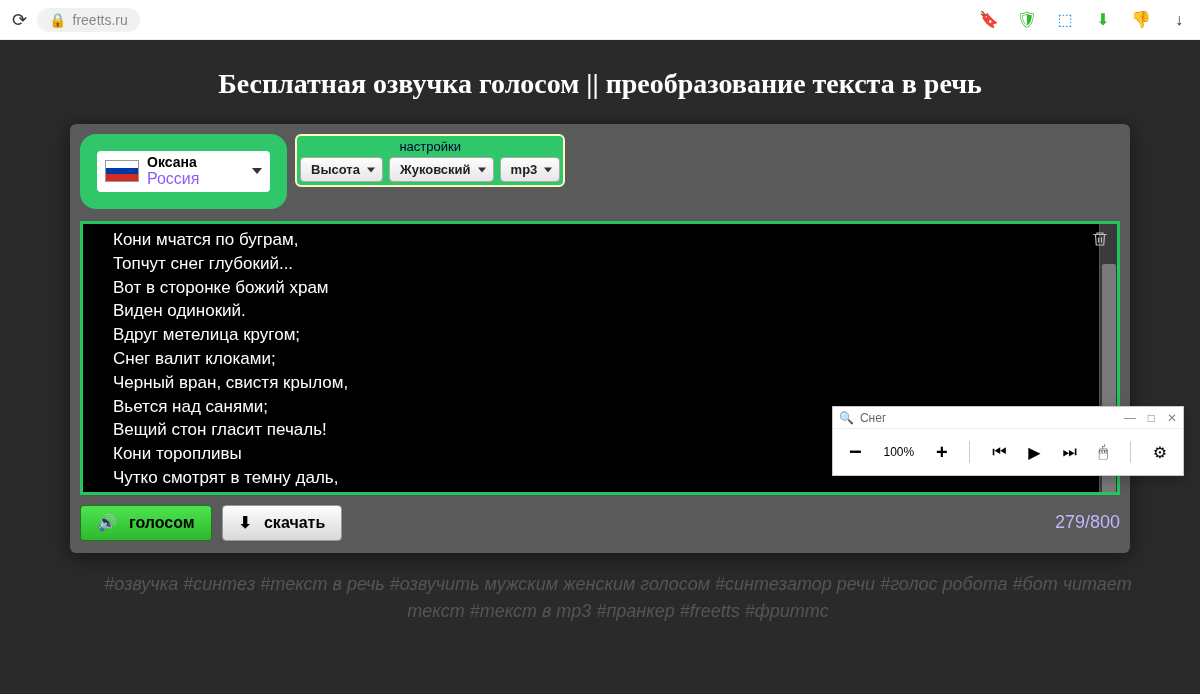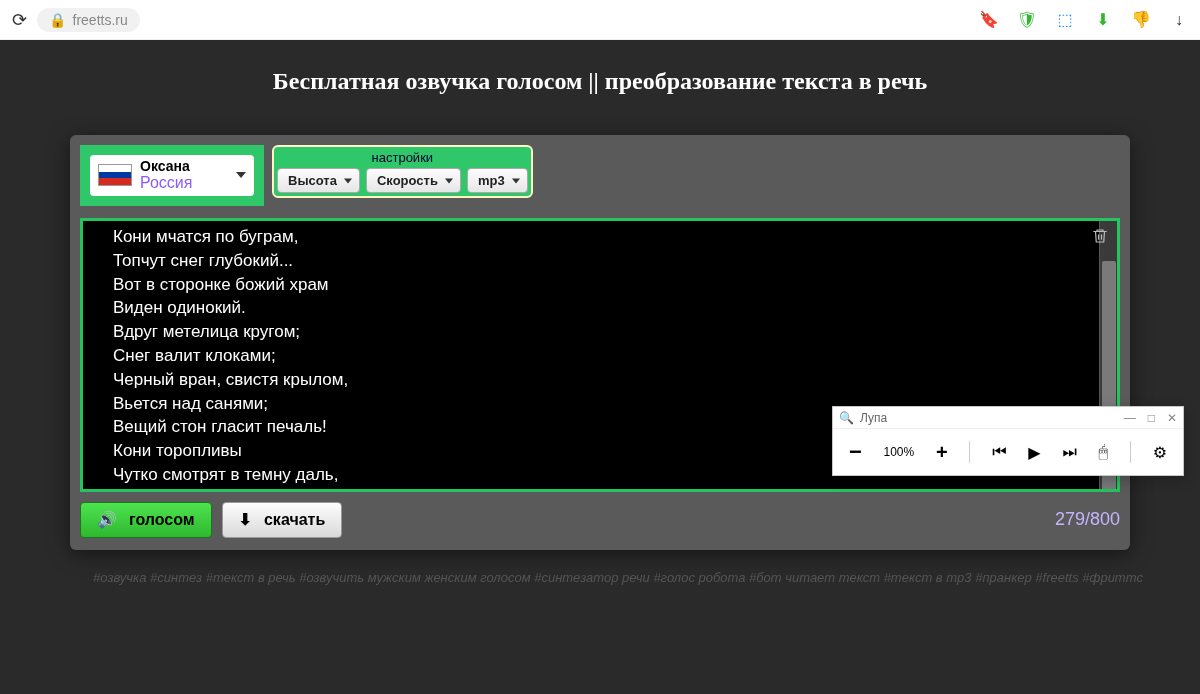--- a/index.html
+++ b/index.html
@@ -39,45 +39,45 @@
   
   .page-dark {
     background: #2a2a2a;
     width: 100%;
     height: calc(694px - 40px);
     padding-top: 28px;
   }
   .main-title {
     color: #fff;
     font-family: Georgia, 'Times New Roman', serif;
-    font-size: 24px;
+    font-size: 28px;
     font-weight: bold;
     text-align: center;
-    margin-bottom: 40px;
+    margin-bottom: 24px;
   }
   .panel {
     background: #5a5a5a;
     width: 1060px;
     margin: 0 auto;
     border-radius: 6px;
     box-shadow: 0 4px 20px rgba(0,0,0,0.5);
     padding: 10px 10px 12px 10px;
     position: relative;
   }
   .controls-row {
     display: flex;
     gap: 8px;
     align-items: flex-start;
   }
   .voice-box {
     background: #30c66a;
     border: 2px solid #30c66a;
-    border-radius: 0;
-    padding: 8px;
-    width: 184px;
+    border-radius: 16px;
+    padding: 15px;
+    width: 207px;
   }
   .voice-inner {
     background: #fff;
     border-radius: 4px;
     padding: 4px 8px;
     display: flex;
     align-items: center;
     gap: 8px;
     position: relative;
   }
@@ -193,21 +193,21 @@
   }
   .btn .icon { font-size: 16px; }
   .char-count {
     margin-left: auto;
     color: #c4b5fd;
     font-size: 18px;
   }
   .hashtags {
     color: #555;
     font-style: italic;
-    font-size: 13px;
+    font-size: 18px;
     text-align: center;
     margin-top: 18px;
     padding: 0 40px;
     line-height: 1.5;
     margin-left: 36px;
   }
   
   .magnifier {
     position: absolute;
     left: 832px; top: 406px;
@@ -272,21 +272,21 @@
             <span class="voice-country">Россия</span>
           </div>
           <span class="caret-dn"></span>
         </div>
       </div>
 
       <div class="settings-box">
         <div class="settings-label">настройки</div>
         <div class="settings-row">
           <div class="sel">Высота</div>
-          <div class="sel">Скорость</div>
+          <div class="sel">Жуковский</div>
           <div class="sel">mp3</div>
         </div>
       </div>
     </div>
 
     <div class="textarea-wrap">
       <div class="trash-icon">
         <svg viewBox="0 0 24 24" width="18" height="18" fill="none" stroke="#bbb" stroke-width="1.6">
           <path d="M3 6h18M8 6V4h8v2M6 6l1 14h10l1-14M10 10v7M14 10v7"></path>
         </svg>
@@ -321,21 +321,21 @@
       <div class="char-count">279/800</div>
     </div>
   </div>
 
   <div class="hashtags">#озвучка #синтез #текст в речь #озвучить мужским женским голосом #синтезатор речи #голос робота #бот читает текст #текст в mp3 #пранкер #freetts #фриттс</div>
 </div>
 
 <div class="magnifier">
   <div class="mag-title">
     <span style="color:#1e90ff">🔍</span>
-    <span>Лупа</span>
+    <span>Снег</span>
     <div class="winbtns">
       <span>—</span>
       <span>□</span>
       <span>✕</span>
     </div>
   </div>
   <div class="mag-body">
     <span class="mi" style="font-size:22px;font-weight:bold">−</span>
     <span class="mi" style="font-size:12px">100%</span>
     <span class="mi" style="font-size:20px;font-weight:bold">+</span>

